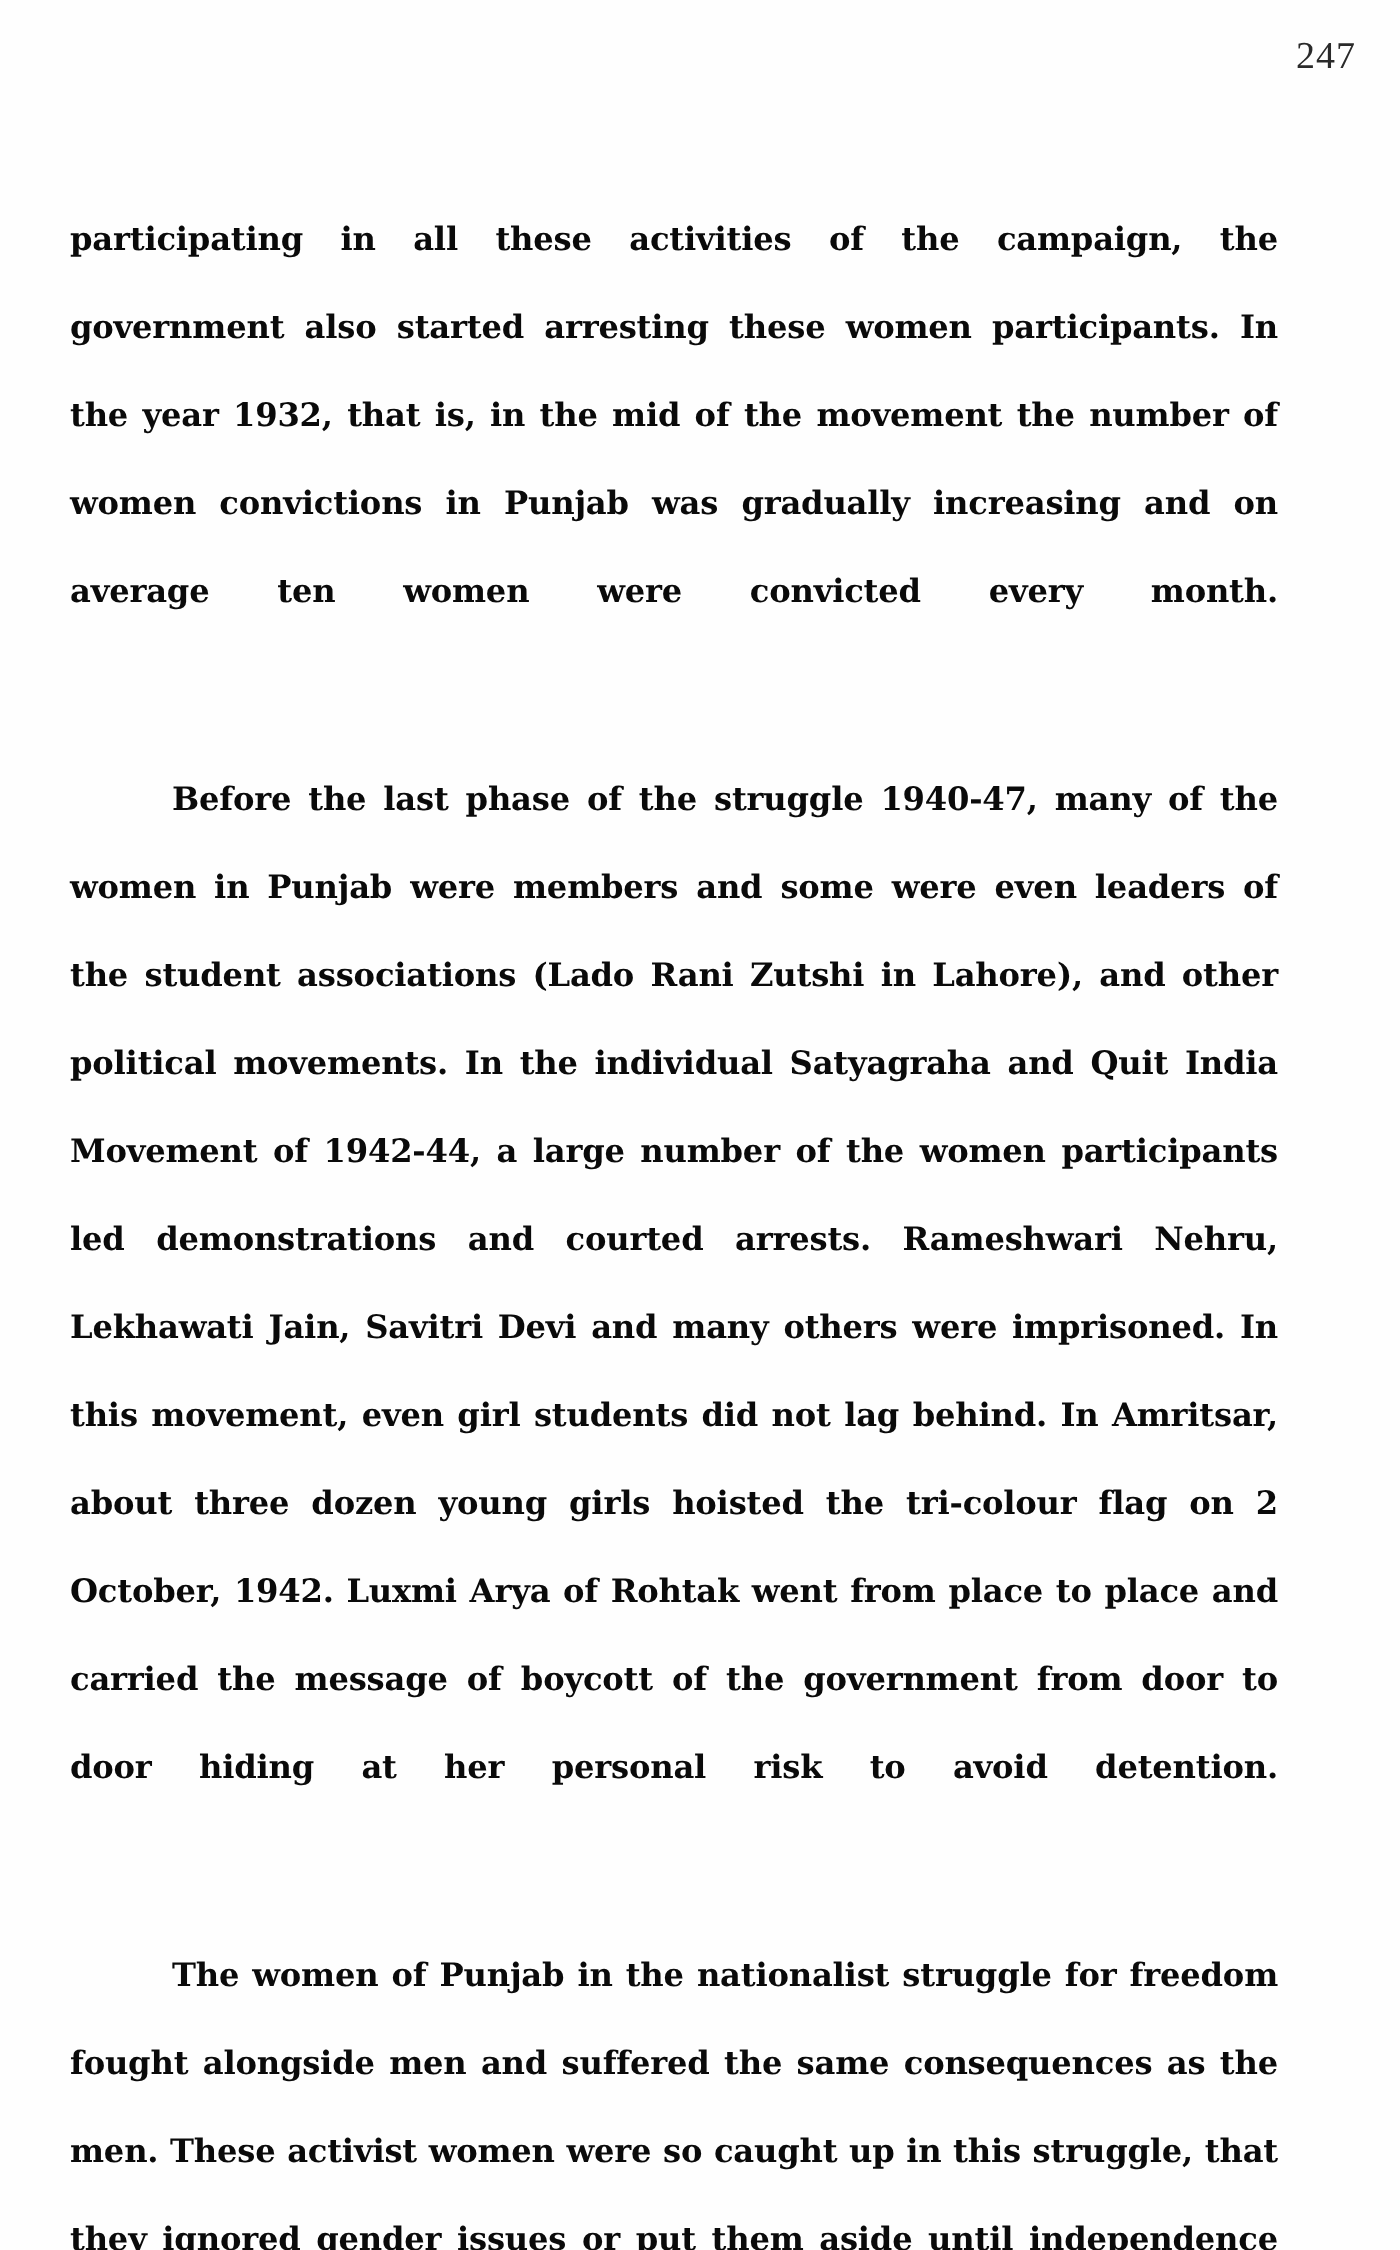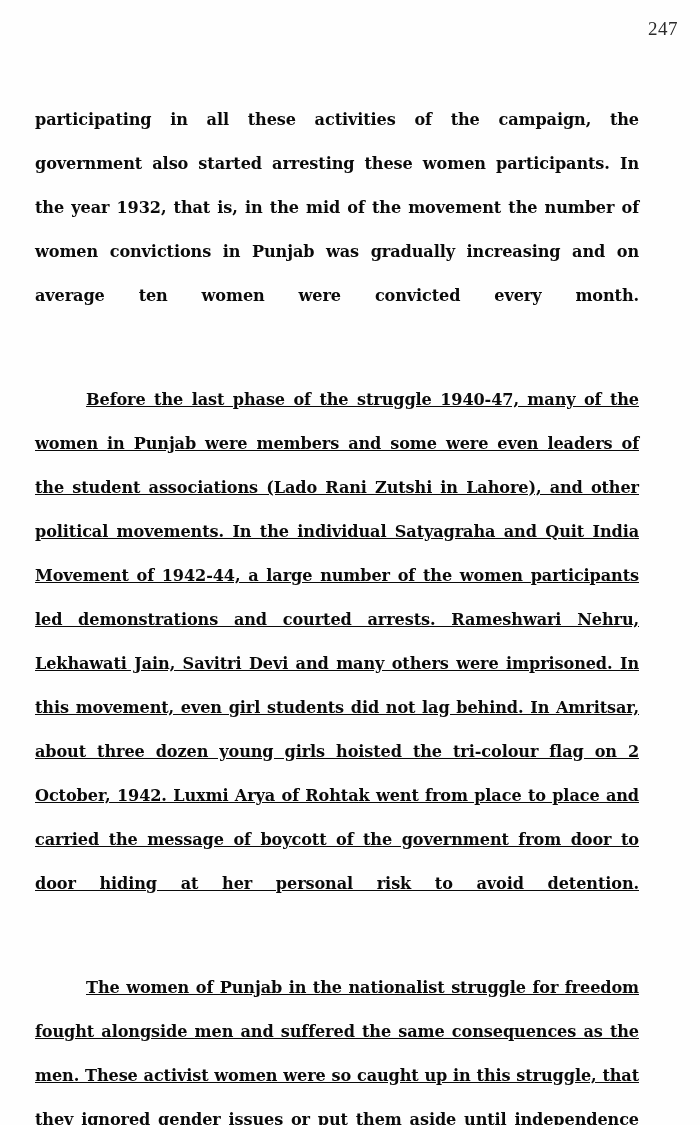--- a/index.html
+++ b/index.html
@@ -50,21 +50,20 @@
     text-align: justify;
     text-justify: inter-word;
     color: #0a0a0a;
     letter-spacing: -0.1px;
     word-spacing: 0.3px;
     hyphens: none;
   }
 
   p.para.indented {
     text-indent: 51px;
-    text-decoration: underline;
   }
 
   
   p.para::after {
     content: "";
     display: inline-block;
     width: 100%;
   }
 </style>
 </head>

